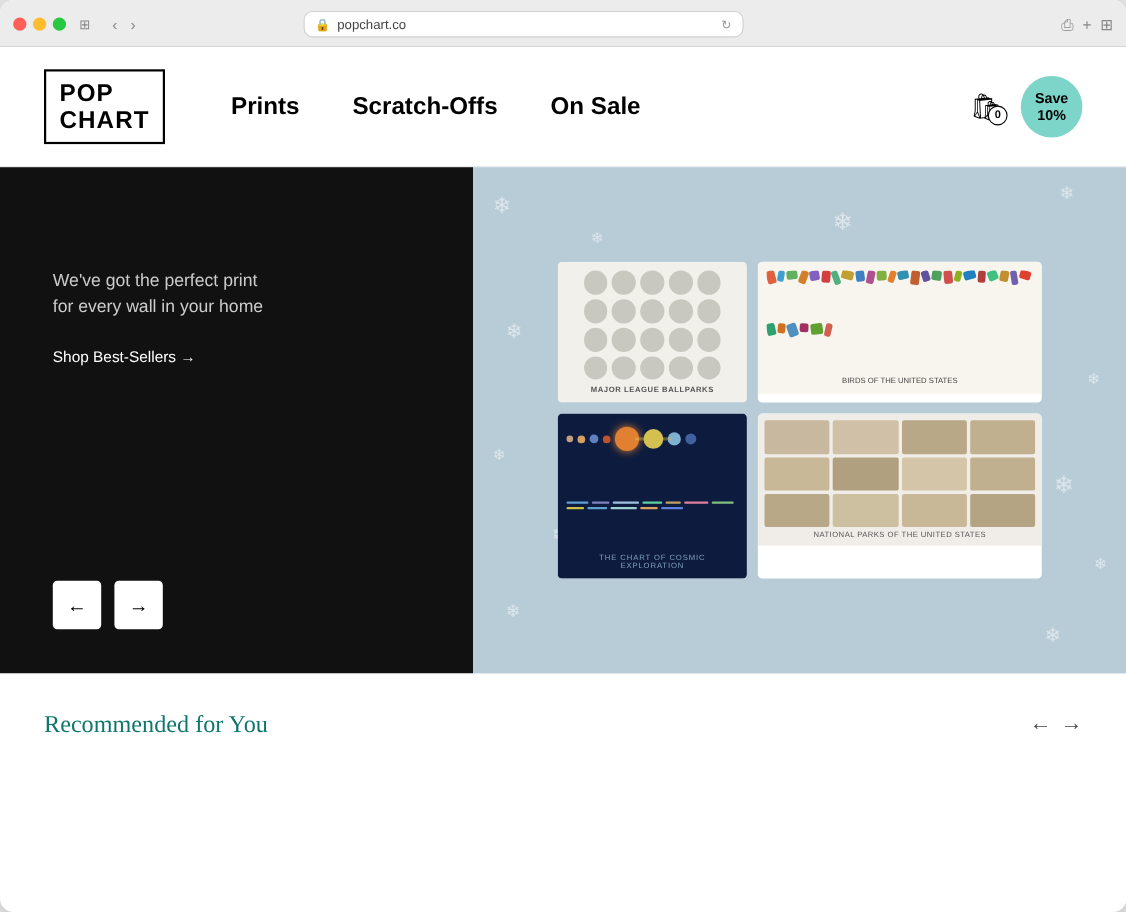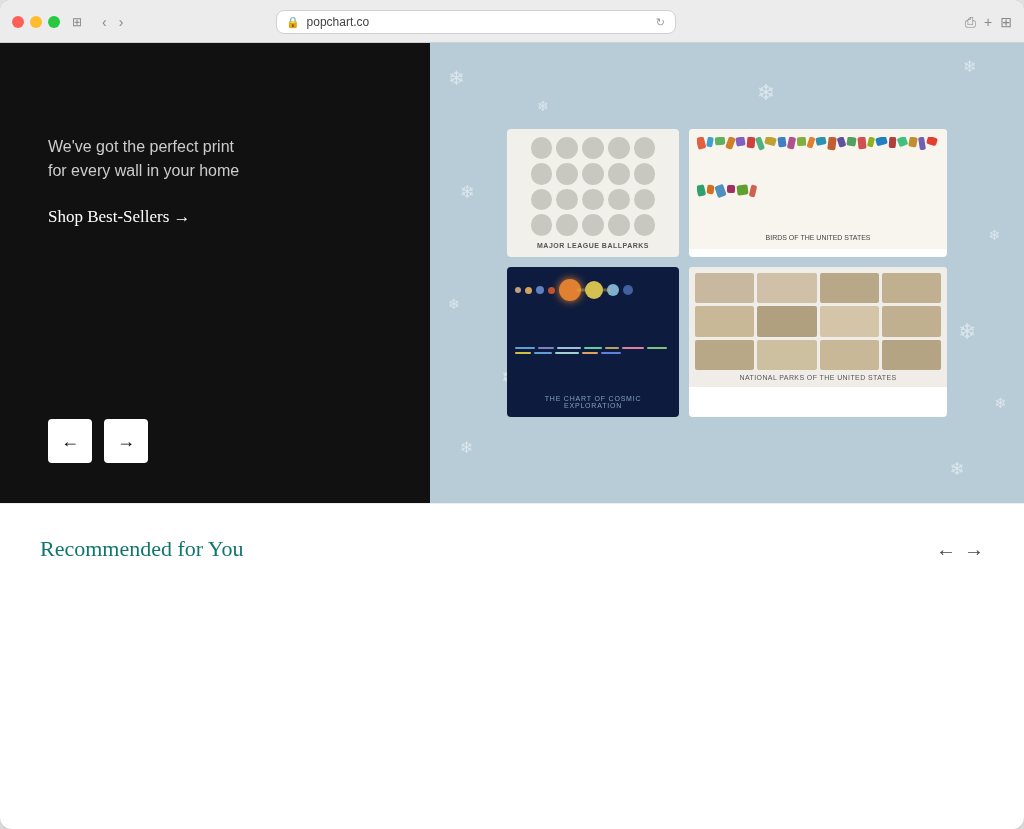--- a/index.html
+++ b/index.html
@@ -233,28 +233,27 @@
     }
     .hero-subtitle {
       font-size: 16px;
       color: #ccc;
       max-width: 280px;
       line-height: 1.5;
       margin-bottom: 24px;
       margin-top: 32px;
     }
     .hero-cta {
-      font-size: 17px;
+      font-size: 14px;
       color: #fff;
       text-decoration: none;
       display: inline-flex;
       align-items: center;
       gap: 6px;
       cursor: pointer;
-      font-family: Liberation Serif, serif;
     }
     .hero-nav-buttons {
       display: flex;
       gap: 12px;
       margin-top: 48px;
     }
     .hero-nav-btn {
       width: 44px;
       height: 44px;
       background: #fff;
@@ -357,20 +356,42 @@
       <div class="browser-right-controls">
         <button class="browser-right-btn">⎙</button>
         <button class="browser-right-btn">+</button>
         <button class="browser-right-btn">⊞</button>
       </div>
     </div>
   </div>
 
   <div class="page-content">
 
+    <header class="site-header">
+      <div class="logo-box">
+        <span class="logo-text-pop">POP</span>
+        <span class="logo-text-chart">CHART</span>
+      </div>
+
+      <nav class="main-nav">
+        <a class="nav-link">Prints</a>
+        <a class="nav-link">Scratch-Offs</a>
+        <a class="nav-link">On Sale</a>
+      </nav>
+
+      <div class="header-right">
+        <button class="cart-btn">
+          <span>🛍</span>
+          <span class="cart-badge">0</span>
+        </button>
+        <div class="save-badge">
+          <span>Save<br>10%</span>
+        </div>
+      </div>
+    </header>
 
     <section class="hero-section">
 
       <div class="hero-left">
         <div class="hero-content">
           <p class="hero-subtitle">
             We've got the perfect print<br>for every wall in your home
           </p>
           <a class="hero-cta">Shop Best-Sellers →</a>
         </div>

